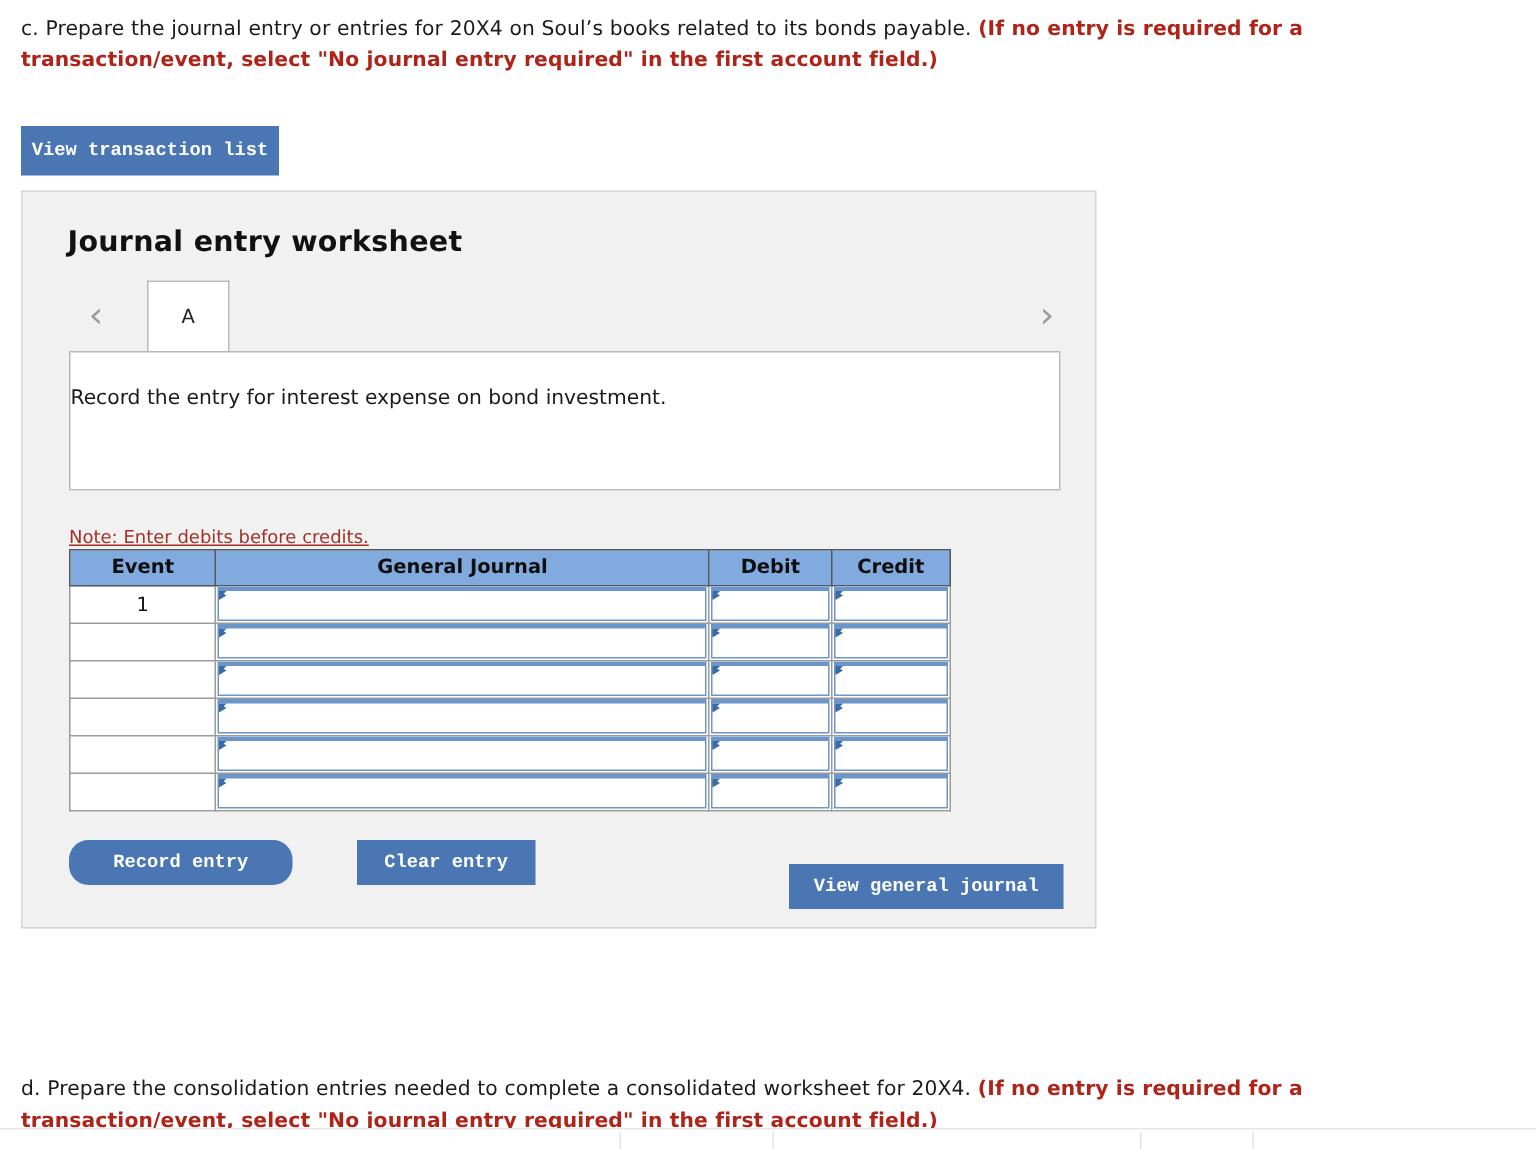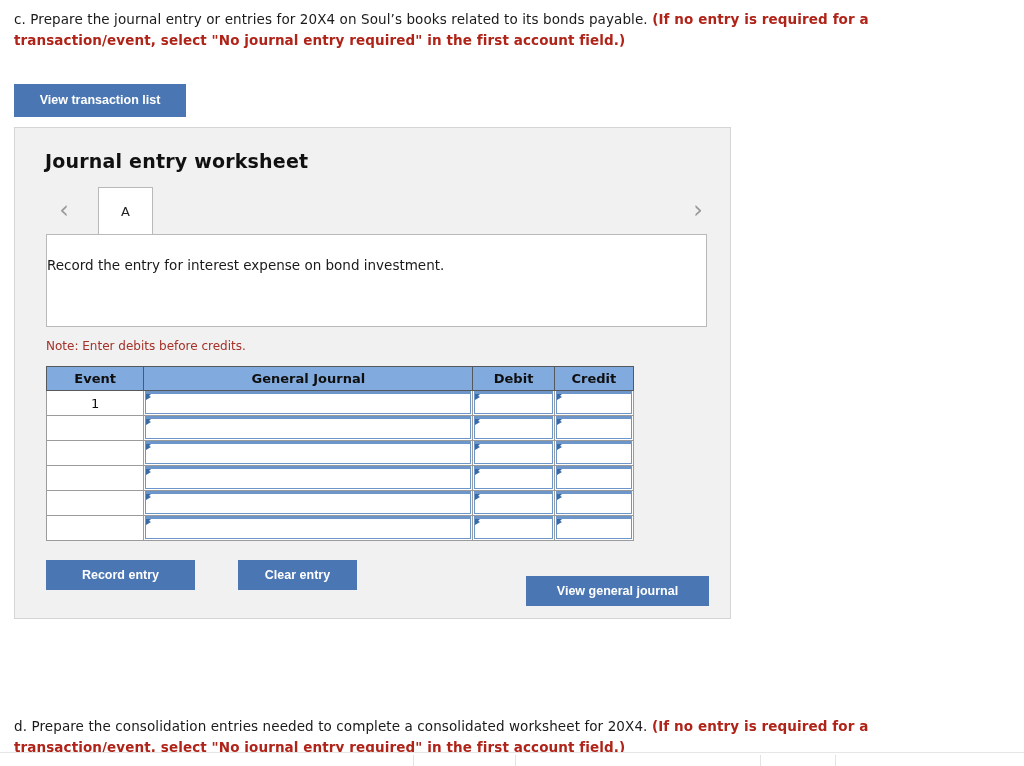--- a/index.html
+++ b/index.html
@@ -24,21 +24,21 @@
   .prompt-d { left: 14px; top: 716px; width: 990px; }
   .redbold { color: #b02318; font-weight: bold; }
 
   
   .btn {
     background: #4a77b4;
     color: #ffffff;
     border: none;
     font-weight: bold;
     font-size: 12.5px;
-    font-family: Liberation Sans, sans-serif;
+    font-family: Liberation Mono, monospace;
     text-align: center;
     cursor: pointer;
     padding: 0;
     line-height: 1;
     display: flex; align-items: center; justify-content: center;
   }
   .btn-view-transactions {
     position: absolute;
     left: 14px; top: 84px;
     width: 172px; height: 33px;
@@ -101,23 +101,24 @@
   }
   .instr-text {
     position: absolute;
     left: 0; top: 22px;
     font-size: 13.5px;
     color: #1a1a1a;
   }
 
   .note {
     position: absolute;
-    left: 31px; top: 211px;
+    left: 31px; top: 223px;
     font-size: 12px;
     color: #a33127;
+    text-decoration: underline;
   }
 
   
   .jtable {
     position: absolute;
     left: 31px; top: 238px;
     width: 588px;
     border-collapse: collapse;
     table-layout: fixed;
     border-radius: 13px;
@@ -169,21 +170,21 @@
     position: absolute;
     left: 0px; top: 0px;
     width: 0; height: 0;
     border-left: 5px solid #3a6ba5;
     border-top: 3px solid transparent;
     border-bottom: 3px solid transparent;
   }
   td.pad-cell { padding: 0 1px 1px 1px; }
 
   
-  .btn-record  { position: absolute; left: 31px;  top: 432px; width: 149px; height: 30px; }
+  .btn-record  { position: absolute; left: 31px;  top: 432px; width: 149px; height: 30px; border-radius: 13px; }
   .btn-clear   { position: absolute; left: 223px; top: 432px; width: 119px; height: 30px; }
   .btn-viewgj  { position: absolute; left: 511px; top: 448px; width: 183px; height: 30px; }
 
   
   .bottom-table {
     position: absolute;
     left: 0px; top: 752px;
     width: 1024px; height: 14px;
     border-top: 1px solid #e6e6e6;
     background: #ffffff;

